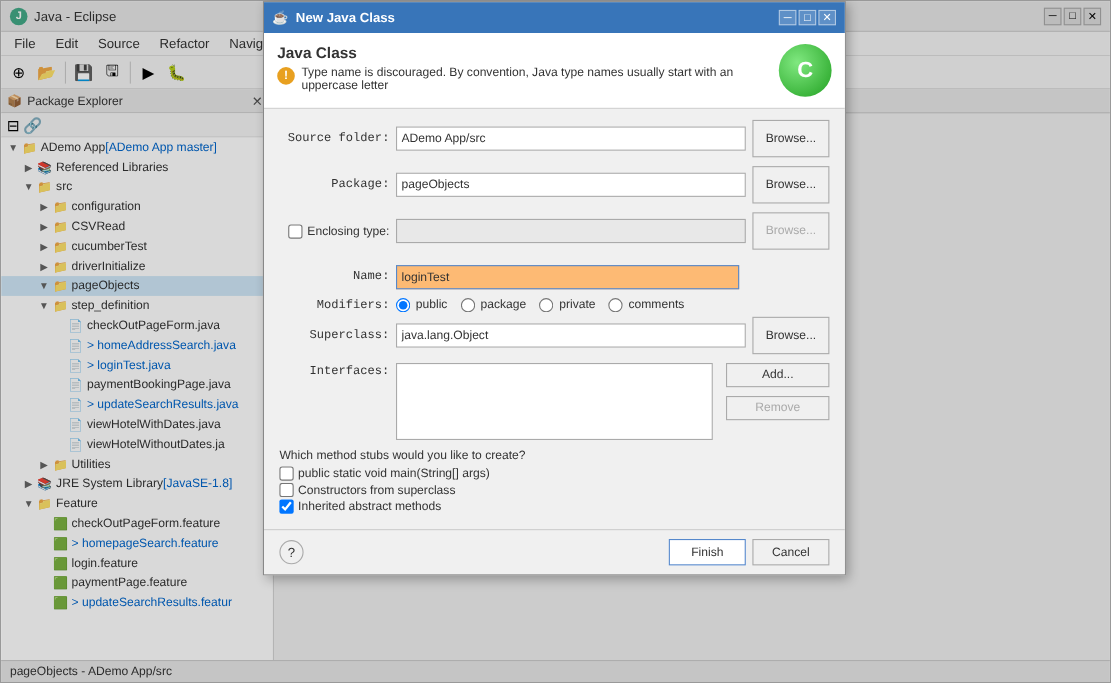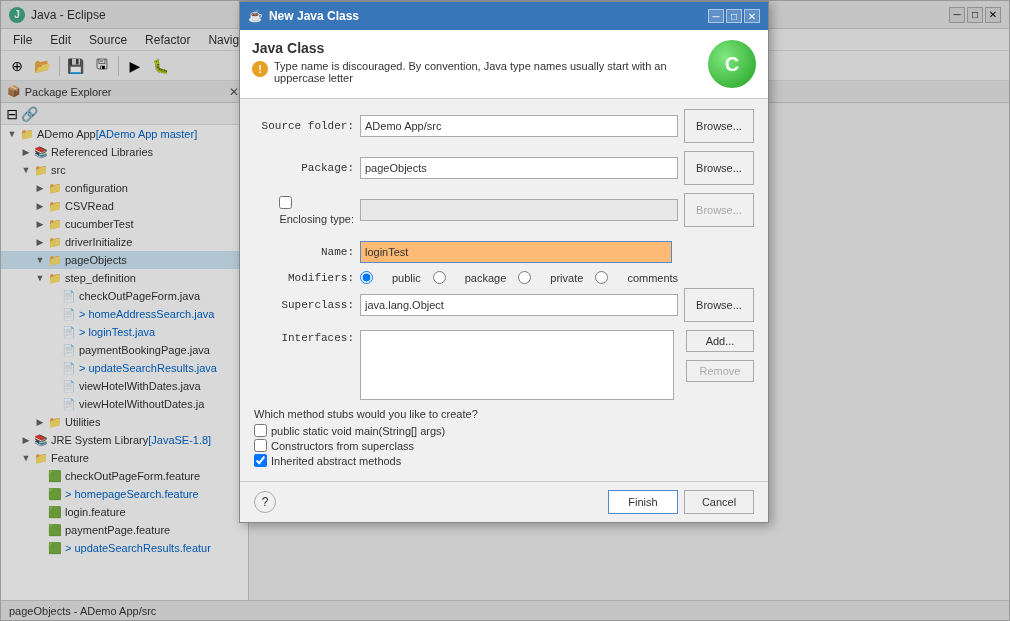--- a/index.html
+++ b/index.html
@@ -323,64 +323,63 @@
       cursor: pointer;
       font-size: 11px;
       color: #333;
       display: flex; align-items: center; justify-content: center;
     }
     .browse-btn.disabled { color: #aaa; cursor: default; }
 
     
     .checkbox-label {
       display: flex;
-      align-items: flex-start;
+      align-items: flex-end;
       gap: 4px;
       font-size: 11px;
       color: #333;
-      flex-direction: column;
     }
 
     
     .modifiers-row {
       display: flex;
       align-items: center;
       margin-bottom: 4px;
       gap: 6px;
     }
     .radio-group {
       display: flex;
       gap: 12px;
       flex: 1;
     }
     .radio-label {
       display: flex;
-      align-items: center;
-      gap: 19px;
+      align-items: flex-start;
+      gap: 5px;
       font-size: 11px;
       color: #333;
     }
     .check-group {
       display: flex;
       gap: 12px;
       flex: 1;
       padding-left: 106px;
     }
 
     
     .interfaces-area {
       flex: 1;
       border: 1px solid #aaa;
       background: white;
       height: 70px;
       resize: none;
       font-size: 11px;
     }
     .action-btn {
-      width: 68px;
+      width: 94px;
       height: 22px;
       border: 1px solid #aaa;
       background: #f0f0f0;
       cursor: pointer;
       font-size: 11px;
       color: #333;
       display: flex; align-items: center; justify-content: center;
       align-self: flex-start;
       margin-bottom: 4px;
     }

